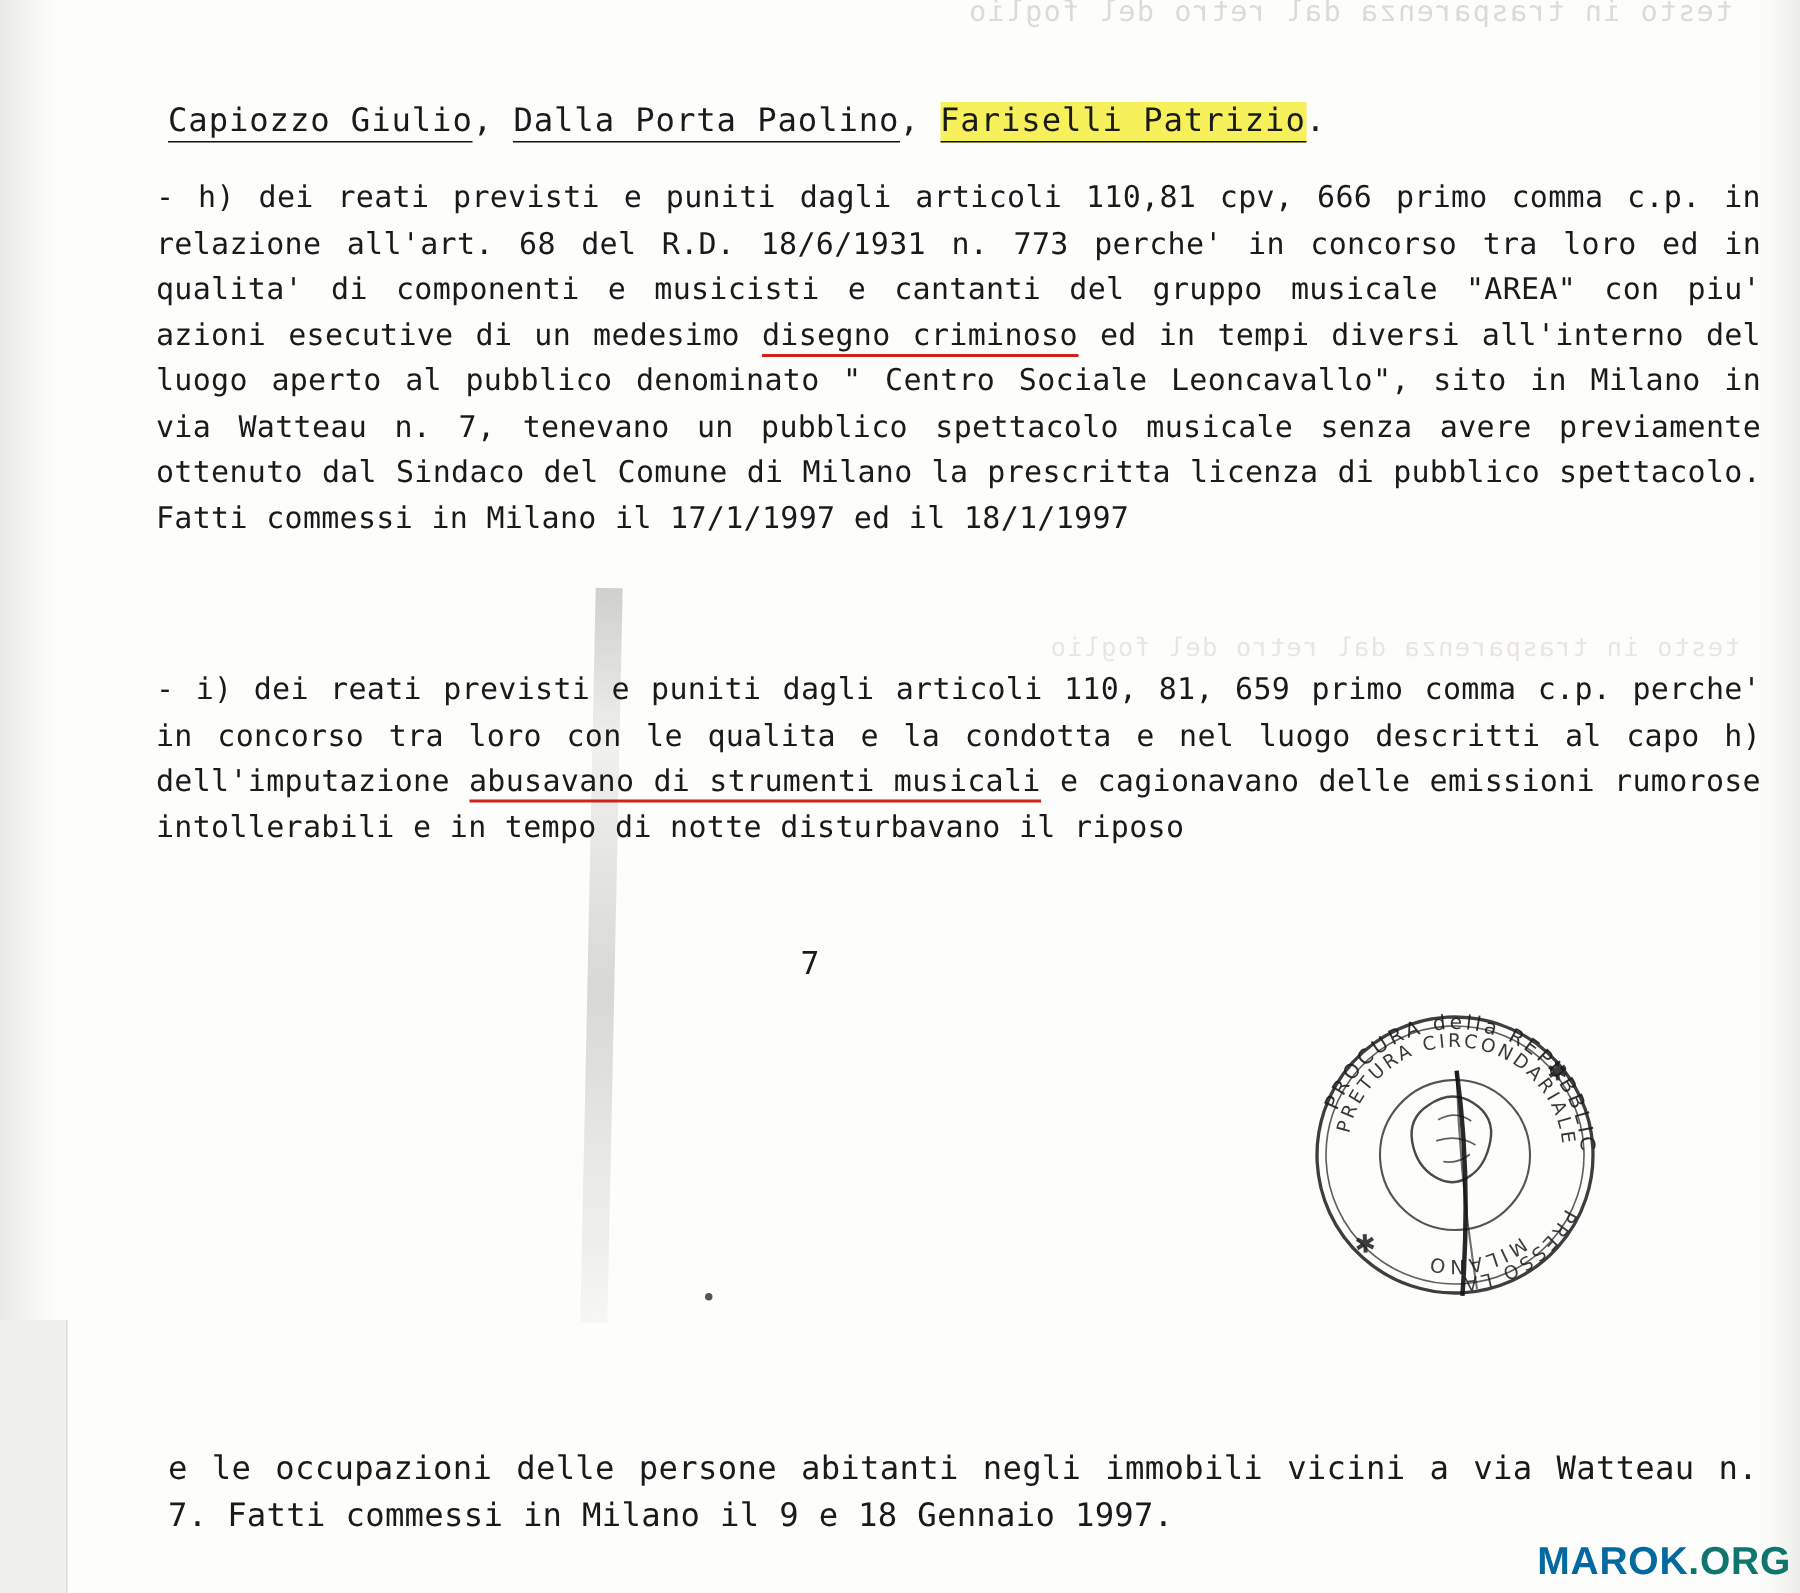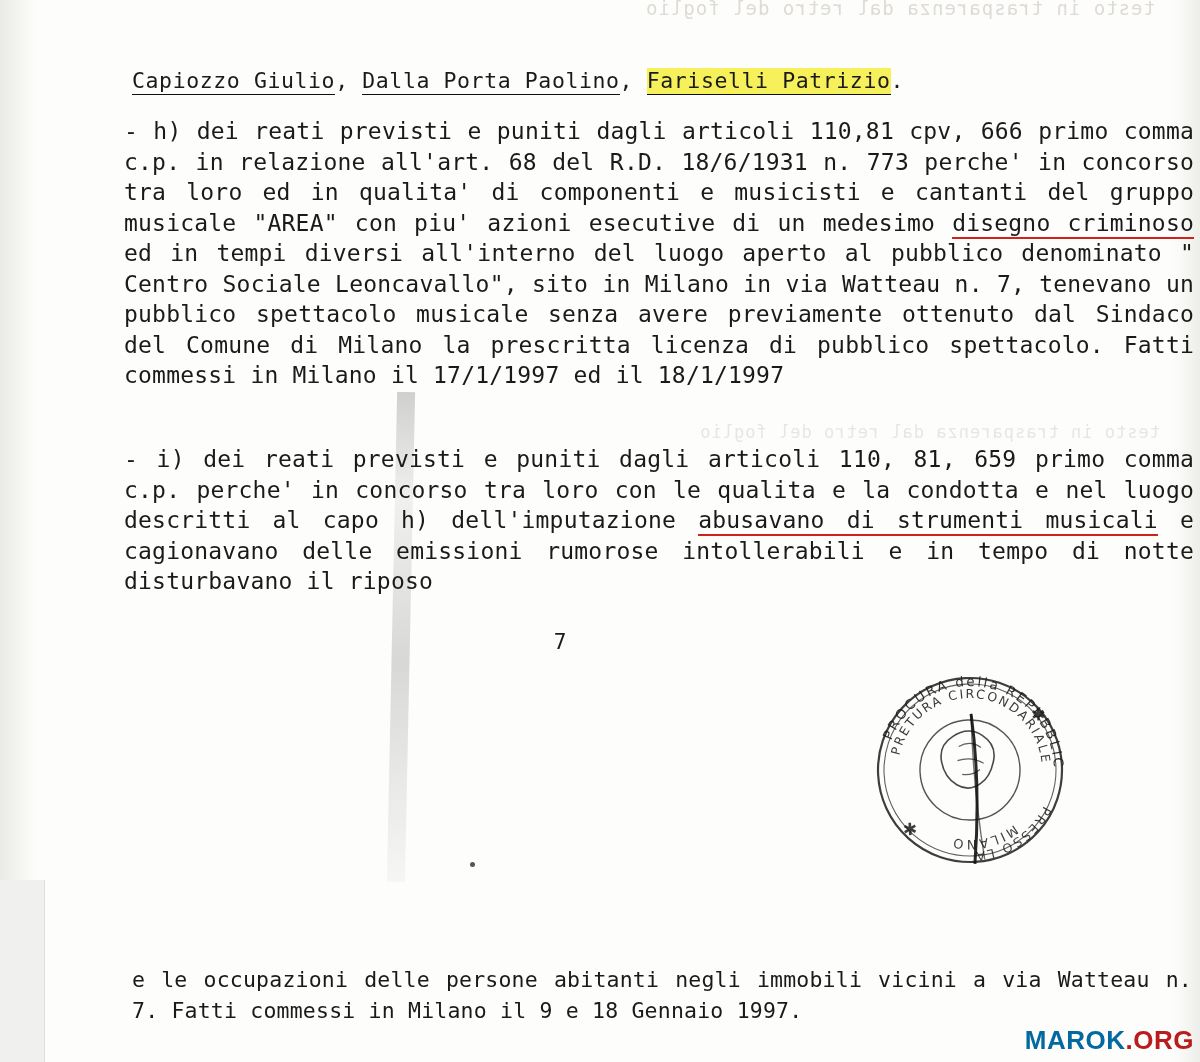--- a/index.html
+++ b/index.html
@@ -68,21 +68,20 @@
     opacity: .8;
     user-select: none;
   }
 
   
   .doc-text {
     position: absolute;
     color: #1a1a1a;
     font-family: "DejaVu Sans Mono", monospace;
     white-space: pre-wrap;
-    margin-left: 20px;
   }
   .heading-line {
     left: 112px;
     top: 68px;
     width: 1000px;
     font-size: 21.5px;
     letter-spacing: .6px;
   }
   .heading-line .u {
     border-bottom: 1.6px solid #111;
@@ -90,21 +89,21 @@
   }
   .hl-yellow {
     background: #f6f05a;
     border-bottom: 1.6px solid #111;
     padding-bottom: 1px;
   }
 
   .para {
     left: 104px;
     width: 1070px;
-    font-size: 23px;
+    font-size: 20px;
     line-height: 30.5px;
     letter-spacing: .2px;
     text-align: justify;
   }
   .para-h { top: 116px; }
   .para-i { top: 444px; }
 
   .red-u {
     border-bottom: 2px solid #d0211c;
     padding-bottom: 1px;
@@ -159,21 +158,21 @@
   
   .watermark {
     position: absolute;
     right: 6px; bottom: 6px;
     font-family: "Liberation Sans", sans-serif;
     font-weight: bold;
     font-size: 26px;
     letter-spacing: .5px;
   }
   .wm-marok { color: #0369a1; }
-  .wm-org { color: #b91c1c; }
+  .wm-org { color: #0f766e; }
 </style>
 </head>
 <body>
 
 <div class="page">
 
   <div class="page-edge-left"></div>
   <div class="page-edge-right"></div>
   <div class="page-fold"></div>
 

